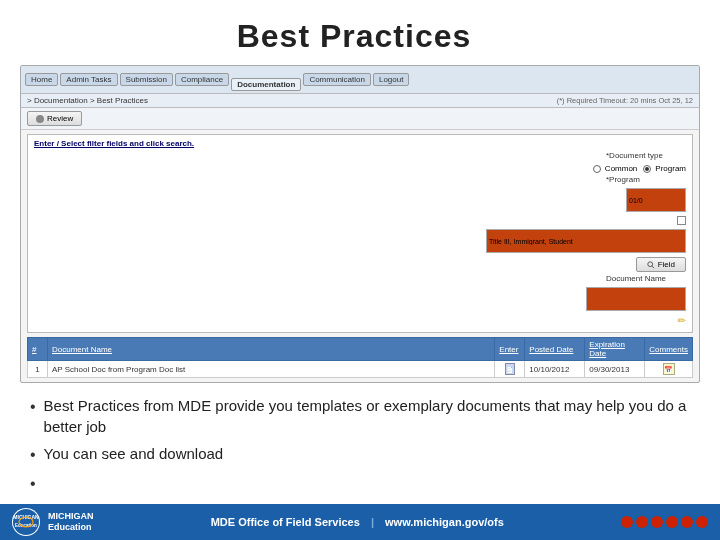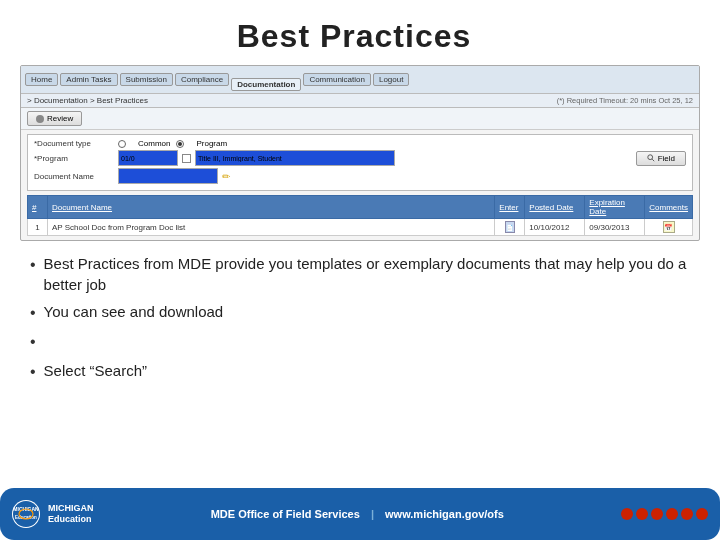--- a/index.html
+++ b/index.html
@@ -105,39 +105,40 @@
     }
     .filter-title {
       font-size: 8px;
       font-weight: bold;
       color: #006;
       margin-bottom: 3px;
       text-decoration: underline;
     }
     .filter-row {
       display: flex;
-      align-items: center;
+      align-items: flex-end;
       margin-bottom: 2px;
       gap: 4px;
       font-size: 8px;
+      flex-direction: column;
     }
     .filter-label {
       width: 80px;
       color: #333;
       font-size: 8px;
     }
     .filter-radio-group {
       display: flex;
       align-items: center;
       gap: 6px;
     }
     .filter-radio-item {
       display: flex;
       align-items: center;
-      gap: 12px;
+      gap: 4px;
     }
     .radio-circle {
       width: 8px;
       height: 8px;
       border: 1px solid #666;
       border-radius: 50%;
       display: inline-block;
       position: relative;
     }
     .radio-circle.selected::after {
@@ -145,23 +146,23 @@
       width: 4px;
       height: 4px;
       background: #333;
       border-radius: 50%;
       position: absolute;
       top: 1px;
       left: 1px;
     }
     .filter-input {
       border: 1px solid #aaa;
-      height: 16px;
+      height: 24px;
       font-size: 7px;
-      background: #1d4ed8;
+      background: #c2410c;
       padding: 0 2px;
     }
     .filter-input.wide { width: 200px; }
     .filter-input.medium { width: 100px; }
     .filter-input.small { width: 60px; }
     .filter-checkbox {
       width: 9px;
       height: 9px;
       border: 1px solid #888;
       display: inline-block;
@@ -260,27 +261,26 @@
       flex-shrink: 0;
       margin-top: 1px;
     }
 
     
     .footer {
       position: absolute;
       bottom: 0;
       left: 0;
       width: 720px;
-      height: 52px;
+      height: 36px;
       background: #1a5fa8;
       display: flex;
       align-items: center;
       justify-content: space-between;
       padding: 0 12px;
-      border-radius: 14px;
     }
     .footer-left {
       display: flex;
       align-items: center;
       gap: 8px;
     }
     .michigan-logo {
       display: flex;
       align-items: center;
       gap: 4px;
@@ -355,20 +355,21 @@
   </div>
 
   <div class="review-row">
     <button class="review-btn">
       <span class="review-btn-icon"></span>
       <span>Review</span>
     </button>
   </div>
 
   <div class="filter-section">
+    <div class="filter-title">Enter / Select filter fields and click search.</div>
 
     <div class="filter-row">
       <span class="filter-label">*Document type</span>
       <div class="filter-radio-group">
         <div class="filter-radio-item">
           <span class="radio-circle"></span>
           <span>Common</span>
         </div>
         <div class="filter-radio-item">
           <span class="radio-circle selected"></span>

